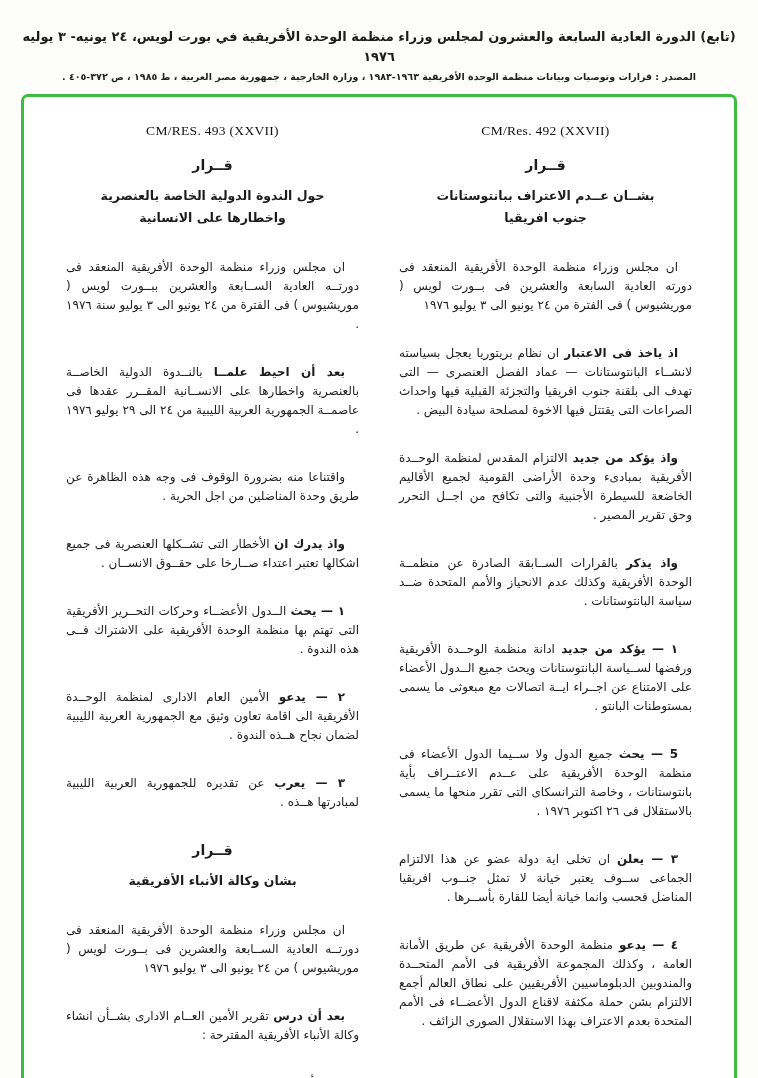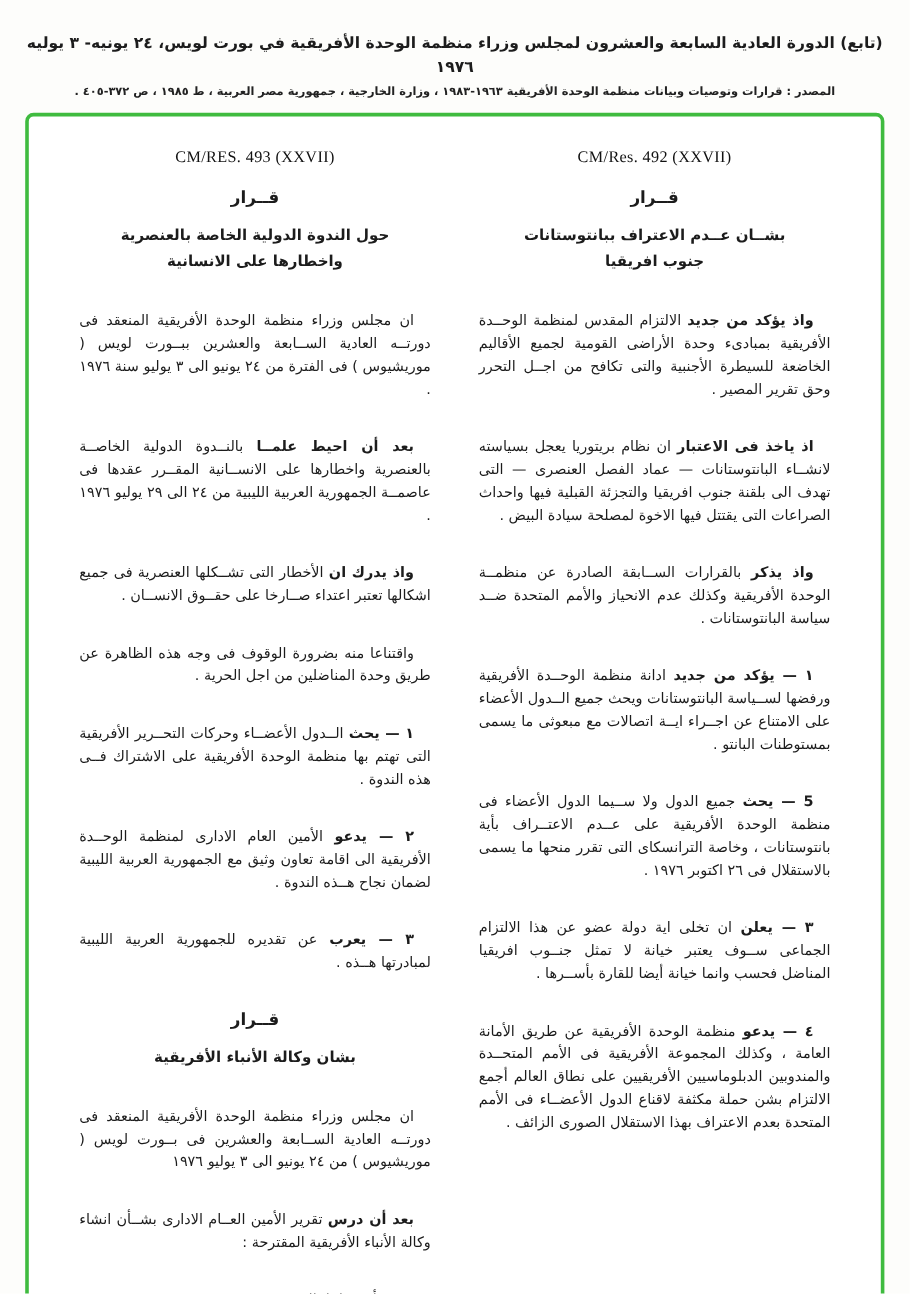--- a/index.html
+++ b/index.html
@@ -79,40 +79,41 @@
 
   <div class="green-box">
     <div class="columns">
 
       <section class="col">
         <article class="res-block">
           <div class="ref">CM/Res. 492 (XXVII)</div>
           <h2 class="res-heading">قــرار</h2>
           <h3 class="res-subtitle">بشــان عــدم الاعتراف ببانتوستانات جنوب افريقيا</h3>
 
+          <p class="para"><span>ان مجلس وزراء منظمة الوحدة الأفريقية المنعقد فى دورته العادية السابعة والعشرين فى بــورت لويس ( موريشيوس ) فى الفترة من ٢٤ يونيو الى ٣ يوليو ١٩٧٦</span></p>
+          <p class="para"><strong class="lead">اذ ياخذ فى الاعتبار</strong> <span>ان نظام بريتوريا يعجل بسياسته لانشــاء البانتوستانات — عماد الفصل العنصرى — التى تهدف الى بلقنة جنوب افريقيا والتجزئة القبلية فيها واحداث الصراعات التى يقتتل فيها الاخوة لمصلحة سيادة البيض .</span></p>
           <p class="para"><strong class="lead">واذ يؤكد من جديد</strong> <span>الالتزام المقدس لمنظمة الوحــدة الأفريقية بمبادىء وحدة الأراضى القومية لجميع الأقاليم الخاضعة للسيطرة الأجنبية والتى تكافح من اجــل التحرر وحق تقرير المصير .</span></p>
-          <p class="para"><strong class="lead">اذ ياخذ فى الاعتبار</strong> <span>ان نظام بريتوريا يعجل بسياسته لانشــاء البانتوستانات — عماد الفصل العنصرى — التى تهدف الى بلقنة جنوب افريقيا والتجزئة القبلية فيها واحداث الصراعات التى يقتتل فيها الاخوة لمصلحة سيادة البيض .</span></p>
           <p class="para"><strong class="lead">واذ يذكر</strong> <span>بالقرارات الســابقة الصادرة عن منظمــة الوحدة الأفريقية وكذلك عدم الانحياز والأمم المتحدة ضــد سياسة البانتوستانات .</span></p>
           <p class="para"><strong class="lead">١ — يؤكد من جديد</strong> <span>ادانة منظمة الوحــدة الأفريقية ورفضها لســياسة البانتوستانات ويحث جميع الــدول الأعضاء على الامتناع عن اجــراء ايــة اتصالات مع مبعوثى ما يسمى بمستوطنات البانتو .</span></p>
           <p class="para"><strong class="lead">5 — يحث</strong> <span>جميع الدول ولا ســيما الدول الأعضاء فى منظمة الوحدة الأفريقية على عــدم الاعتــراف بأية بانتوستانات ، وخاصة الترانسكاى التى تقرر منحها ما يسمى بالاستقلال فى ٢٦ اكتوبر ١٩٧٦ .</span></p>
           <p class="para"><strong class="lead">٣ — يعلن</strong> <span>ان تخلى اية دولة عضو عن هذا الالتزام الجماعى ســوف يعتبر خيانة لا تمثل جنــوب افريقيا المناضل فحسب وانما خيانة أيضا للقارة بأســرها .</span></p>
           <p class="para"><strong class="lead">٤ — يدعو</strong> <span>منظمة الوحدة الأفريقية عن طريق الأمانة العامة ، وكذلك المجموعة الأفريقية فى الأمم المتحــدة والمندوبين الدبلوماسيين الأفريقيين على نطاق العالم أجمع الالتزام بشن حملة مكثفة لاقناع الدول الأعضــاء فى الأمم المتحدة بعدم الاعتراف بهذا الاستقلال الصورى الزائف .</span></p>
         </article>
       </section>
 
       <section class="col">
         <article class="res-block">
           <div class="ref">CM/RES. 493 (XXVII)</div>
           <h2 class="res-heading">قــرار</h2>
           <h3 class="res-subtitle">حول الندوة الدولية الخاصة بالعنصرية واخطارها على الانسانية</h3>
 
           <p class="para"><span>ان مجلس وزراء منظمة الوحدة الأفريقية المنعقد فى دورتــه العادية الســابعة والعشرين ببــورت لويس ( موريشيوس ) فى الفترة من ٢٤ يونيو الى ٣ يوليو سنة ١٩٧٦ .</span></p>
           <p class="para"><strong class="lead">بعد أن احيط علمــا</strong> <span>بالنــدوة الدولية الخاصــة بالعنصرية واخطارها على الانســانية المقــرر عقدها فى عاصمــة الجمهورية العربية الليبية من ٢٤ الى ٢٩ يوليو ١٩٧٦ .</span></p>
+          <p class="para"><span>واقتناعا منه بضرورة الوقوف فى وجه هذه الظاهرة عن طريق وحدة المناضلين من اجل الحرية .</span></p>
           <p class="para"><strong class="lead">واذ يدرك ان</strong> <span>الأخطار التى تشــكلها العنصرية فى جميع اشكالها تعتبر اعتداء صــارخا على حقــوق الانســان .</span></p>
-          <p class="para"><span>واقتناعا منه بضرورة الوقوف فى وجه هذه الظاهرة عن طريق وحدة المناضلين من اجل الحرية .</span></p>
           <p class="para"><strong class="lead">١ — يحث</strong> <span>الــدول الأعضــاء وحركات التحــرير الأفريقية التى تهتم بها منظمة الوحدة الأفريقية على الاشتراك فــى هذه الندوة .</span></p>
           <p class="para"><strong class="lead">٢ — يدعو</strong> <span>الأمين العام الادارى لمنظمة الوحــدة الأفريقية الى اقامة تعاون وثيق مع الجمهورية العربية الليبية لضمان نجاح هــذه الندوة .</span></p>
           <p class="para"><strong class="lead">٣ — يعرب</strong> <span>عن تقديره للجمهورية العربية الليبية لمبادرتها هــذه .</span></p>
         </article>
 
         <article class="res-block second">
           <h2 class="res-heading">قــرار</h2>
           <h3 class="res-subtitle">بشان وكالة الأنباء الأفريقية</h3>
 
           <p class="para"><span>ان مجلس وزراء منظمة الوحدة الأفريقية المنعقد فى دورتــه العادية الســابعة والعشرين فى بــورت لويس ( موريشيوس ) من ٢٤ يونيو الى ٣ يوليو ١٩٧٦</span></p>

